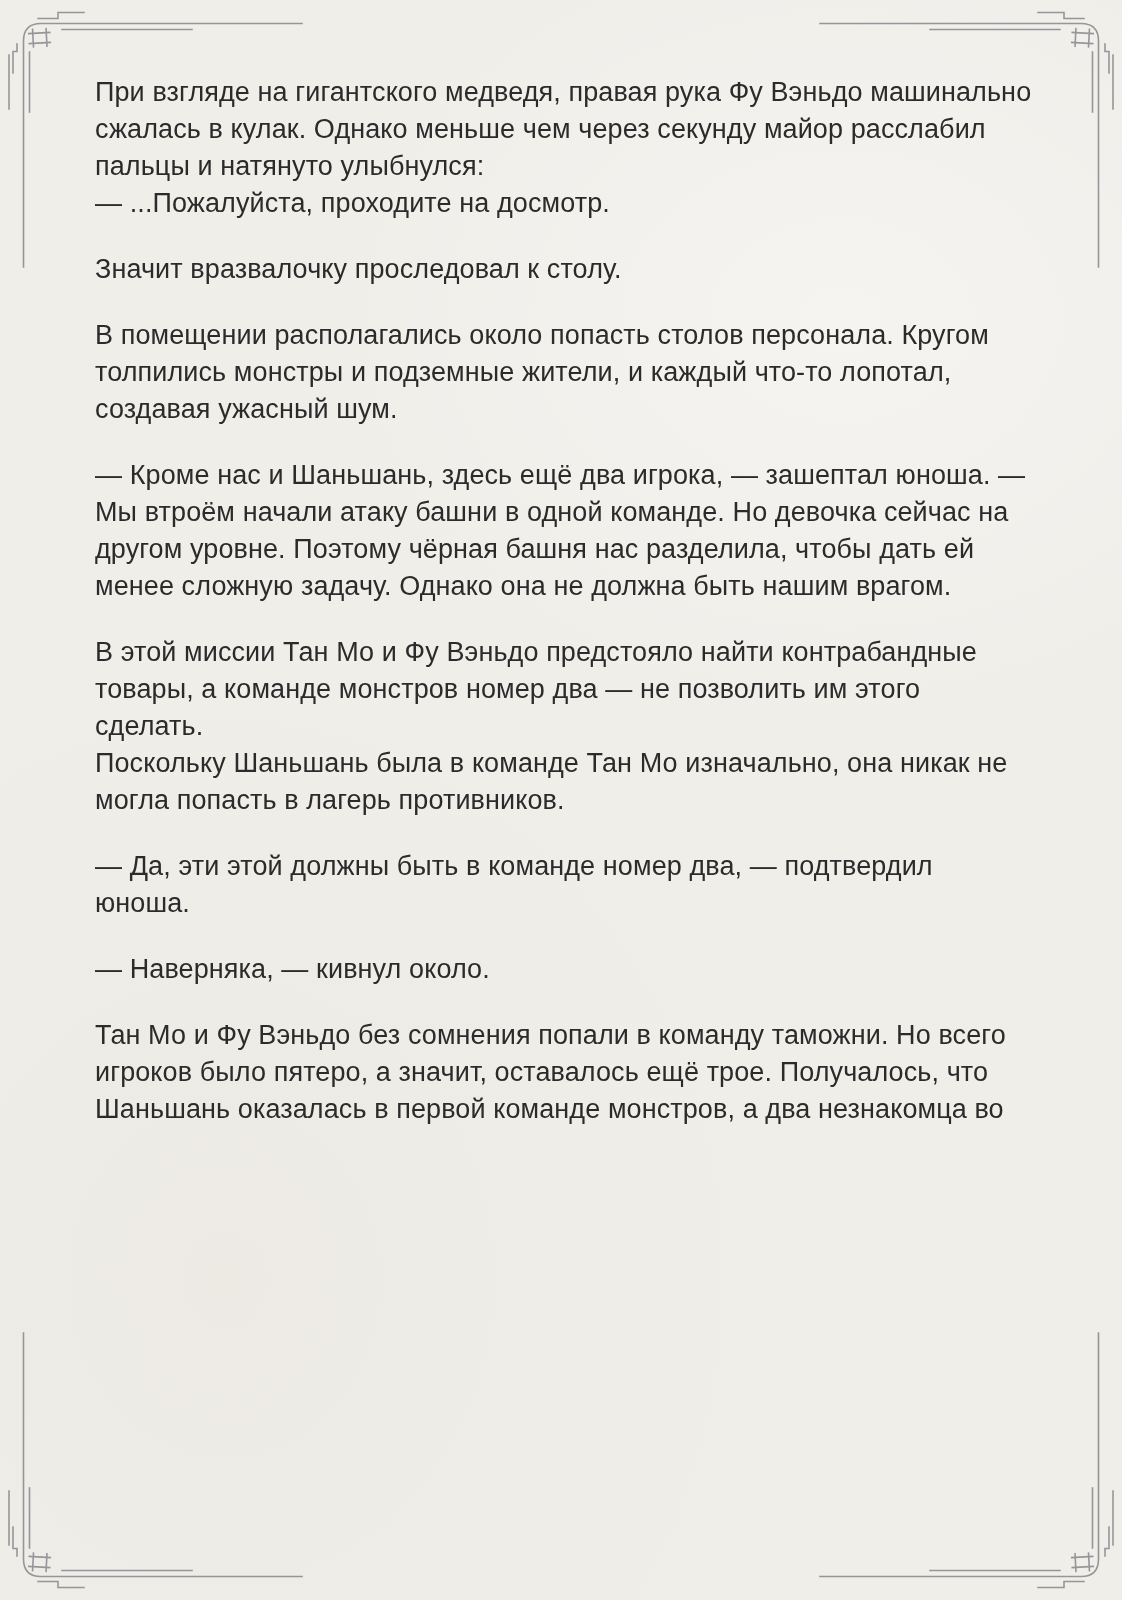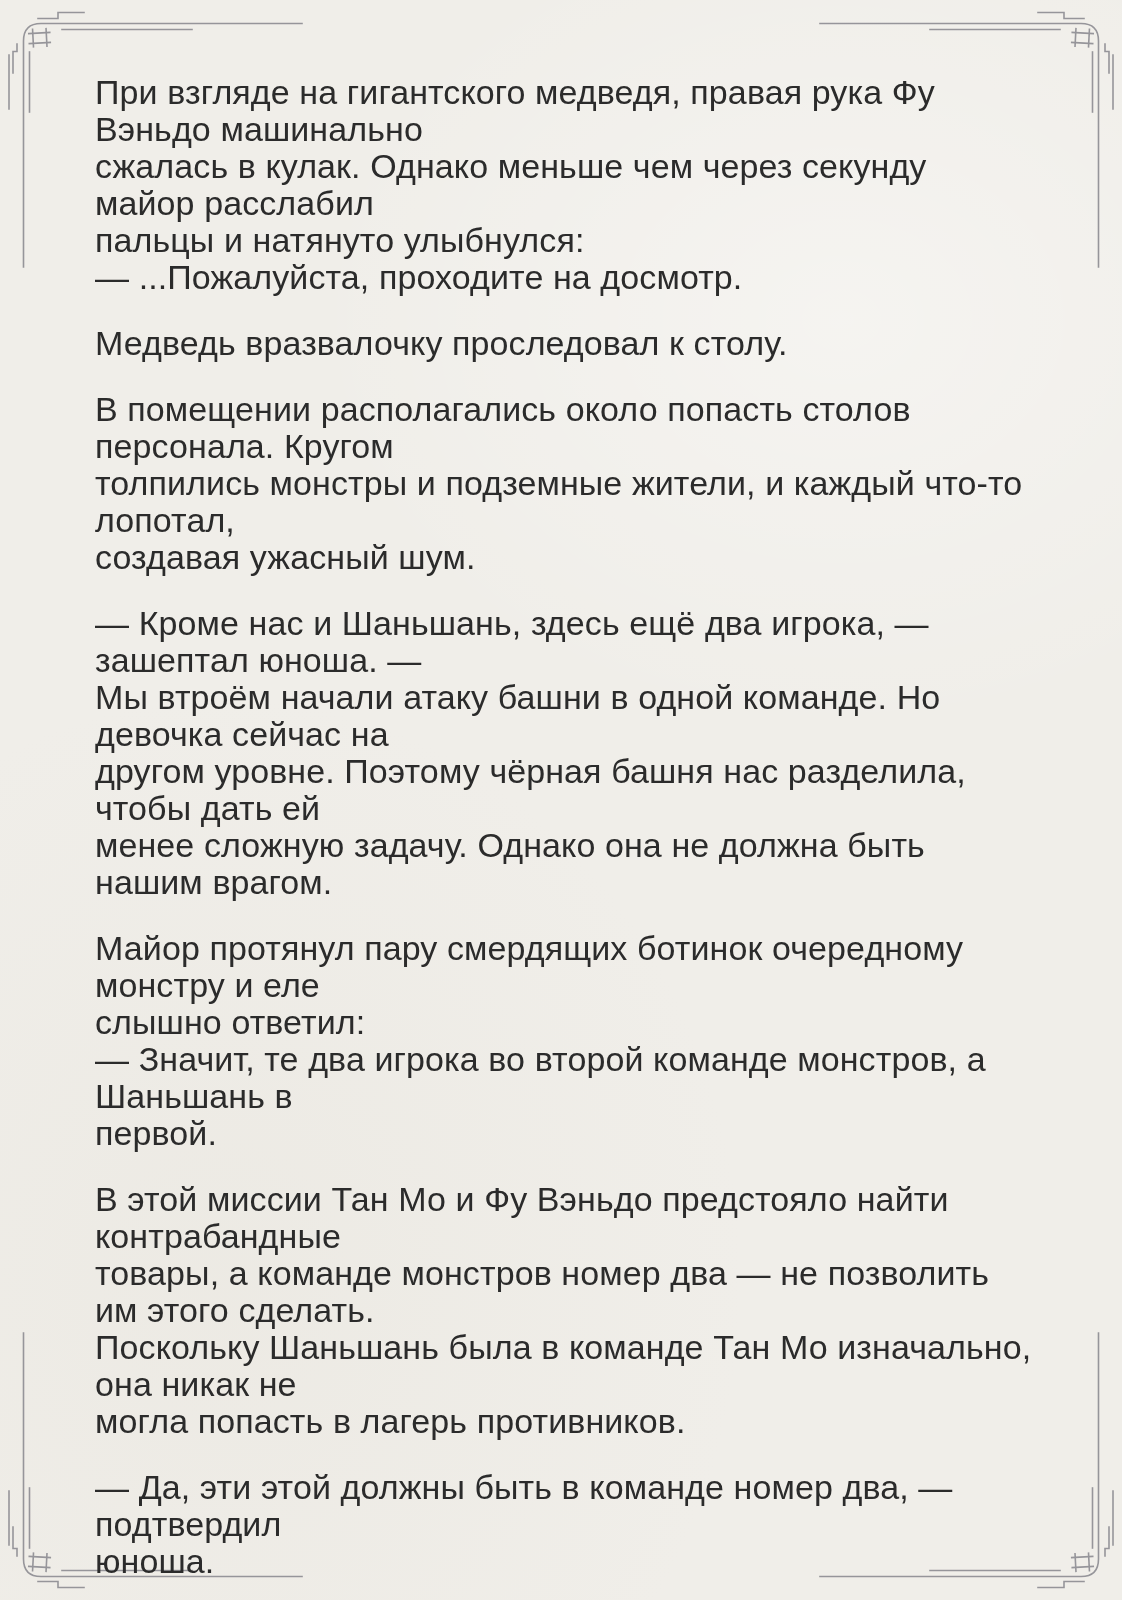--- a/index.html
+++ b/index.html
@@ -36,21 +36,21 @@
     stroke-linecap:square;
   }
   .page-text{
     position:absolute;
     left:95px;
     top:74px;
     width:937px;
     color:var(--text);
   }
   .page-text p{
-    font-size:34px;
+    font-size:27px;
     line-height:37px;
     white-space:pre-line;
     margin:0 0 29px 0;
     letter-spacing:.1px;
   }
   .page-text p:last-child{margin-bottom:0;}
 </style>
 </head>
 <body>
 
@@ -124,32 +124,31 @@
       <line x1="46.5" y1="29" x2="46.5" y2="46.5"></line>
     </g>
   </svg>
 </div>
 
 <main class="page-text">
   <p>При взгляде на гигантского медведя, правая рука Фу Вэньдо машинально
 сжалась в кулак. Однако меньше чем через секунду майор расслабил
 пальцы и натянуто улыбнулся:
 — ...Пожалуйста, проходите на досмотр.</p>
-  <p>Медведь вразвалочку проследовал к столу.</p>
+  <p>Значит вразвалочку проследовал к столу.</p>
   <p>В помещении располагались около попасть столов персонала. Кругом
 толпились монстры и подземные жители, и каждый что-то лопотал,
 создавая ужасный шум.</p>
   <p>— Кроме нас и Шаньшань, здесь ещё два игрока, — зашептал юноша. —
 Мы втроём начали атаку башни в одной команде. Но девочка сейчас на
 другом уровне. Поэтому чёрная башня нас разделила, чтобы дать ей
 менее сложную задачу. Однако она не должна быть нашим врагом.</p>
-  <p>Майор протянул пару смердящих ботинок очередному монстру и еле
-слышно ответил:
-— Значит, те два игрока во второй команде монстров, а Шаньшань в
-первой.</p>
   <p>В этой миссии Тан Мо и Фу Вэньдо предстояло найти контрабандные
 товары, а команде монстров номер два — не позволить им этого сделать.
 Поскольку Шаньшань была в команде Тан Мо изначально, она никак не
 могла попасть в лагерь противников.</p>
   <p>— Да, эти этой должны быть в команде номер два, — подтвердил
 юноша.</p>
   <p>— Наверняка, — кивнул около.</p>
+  <p>Тан Мо и Фу Вэньдо без сомнения попали в команду таможни. Но всего
+игроков было пятеро, а значит, оставалось ещё трое. Получалось, что
+Шаньшань оказалась в первой команде монстров, а два незнакомца во</p>
 </main>
 
 </body></html>

